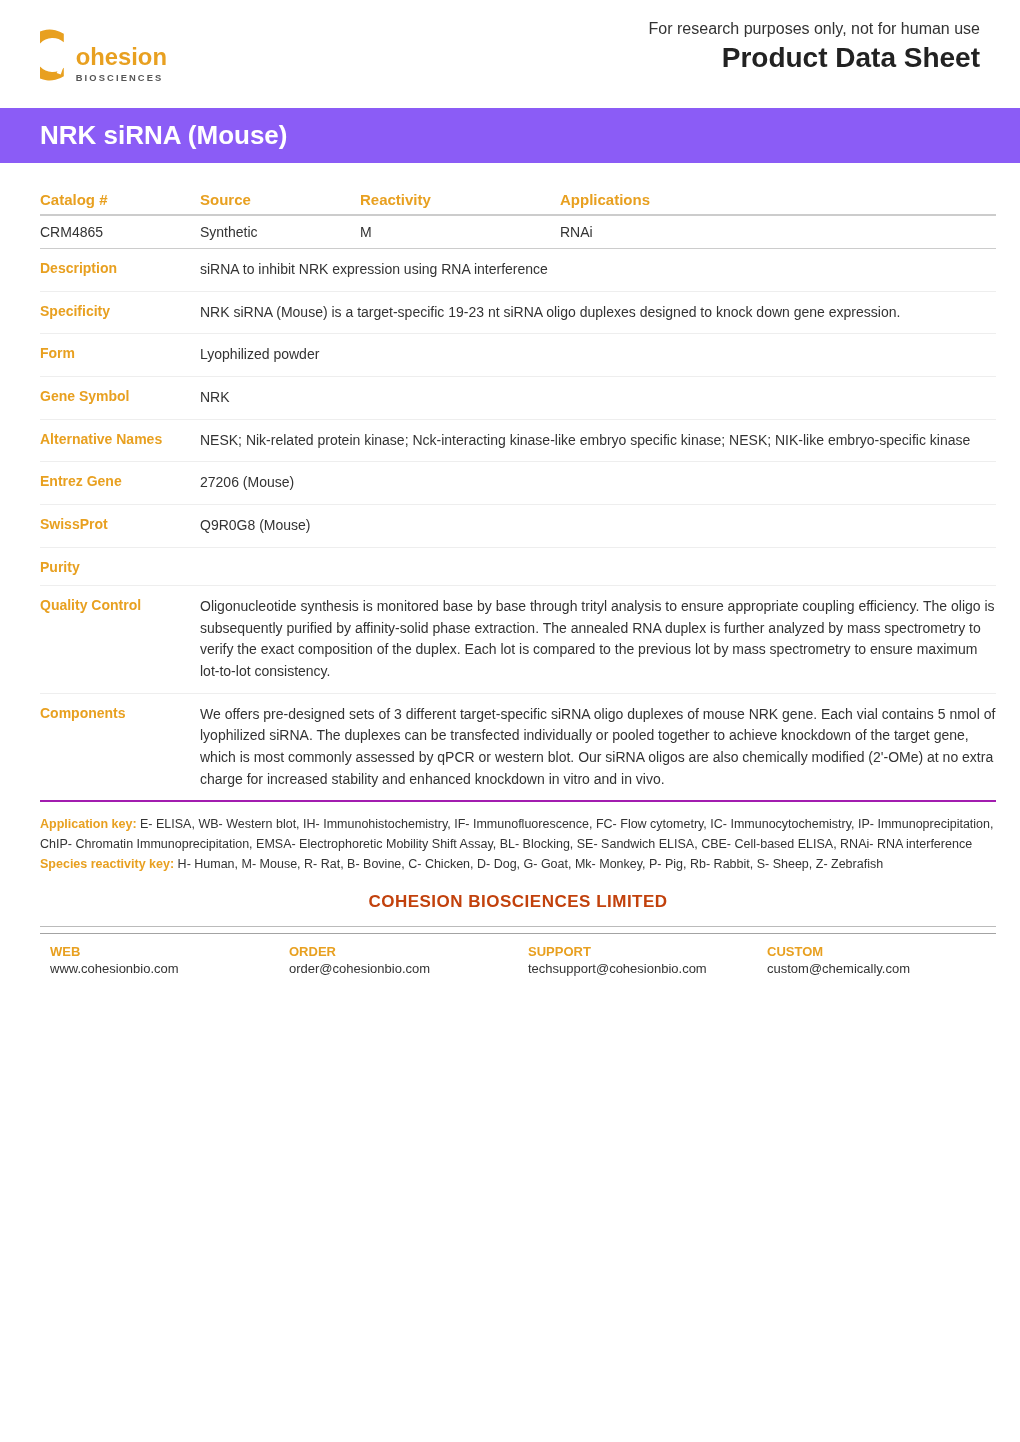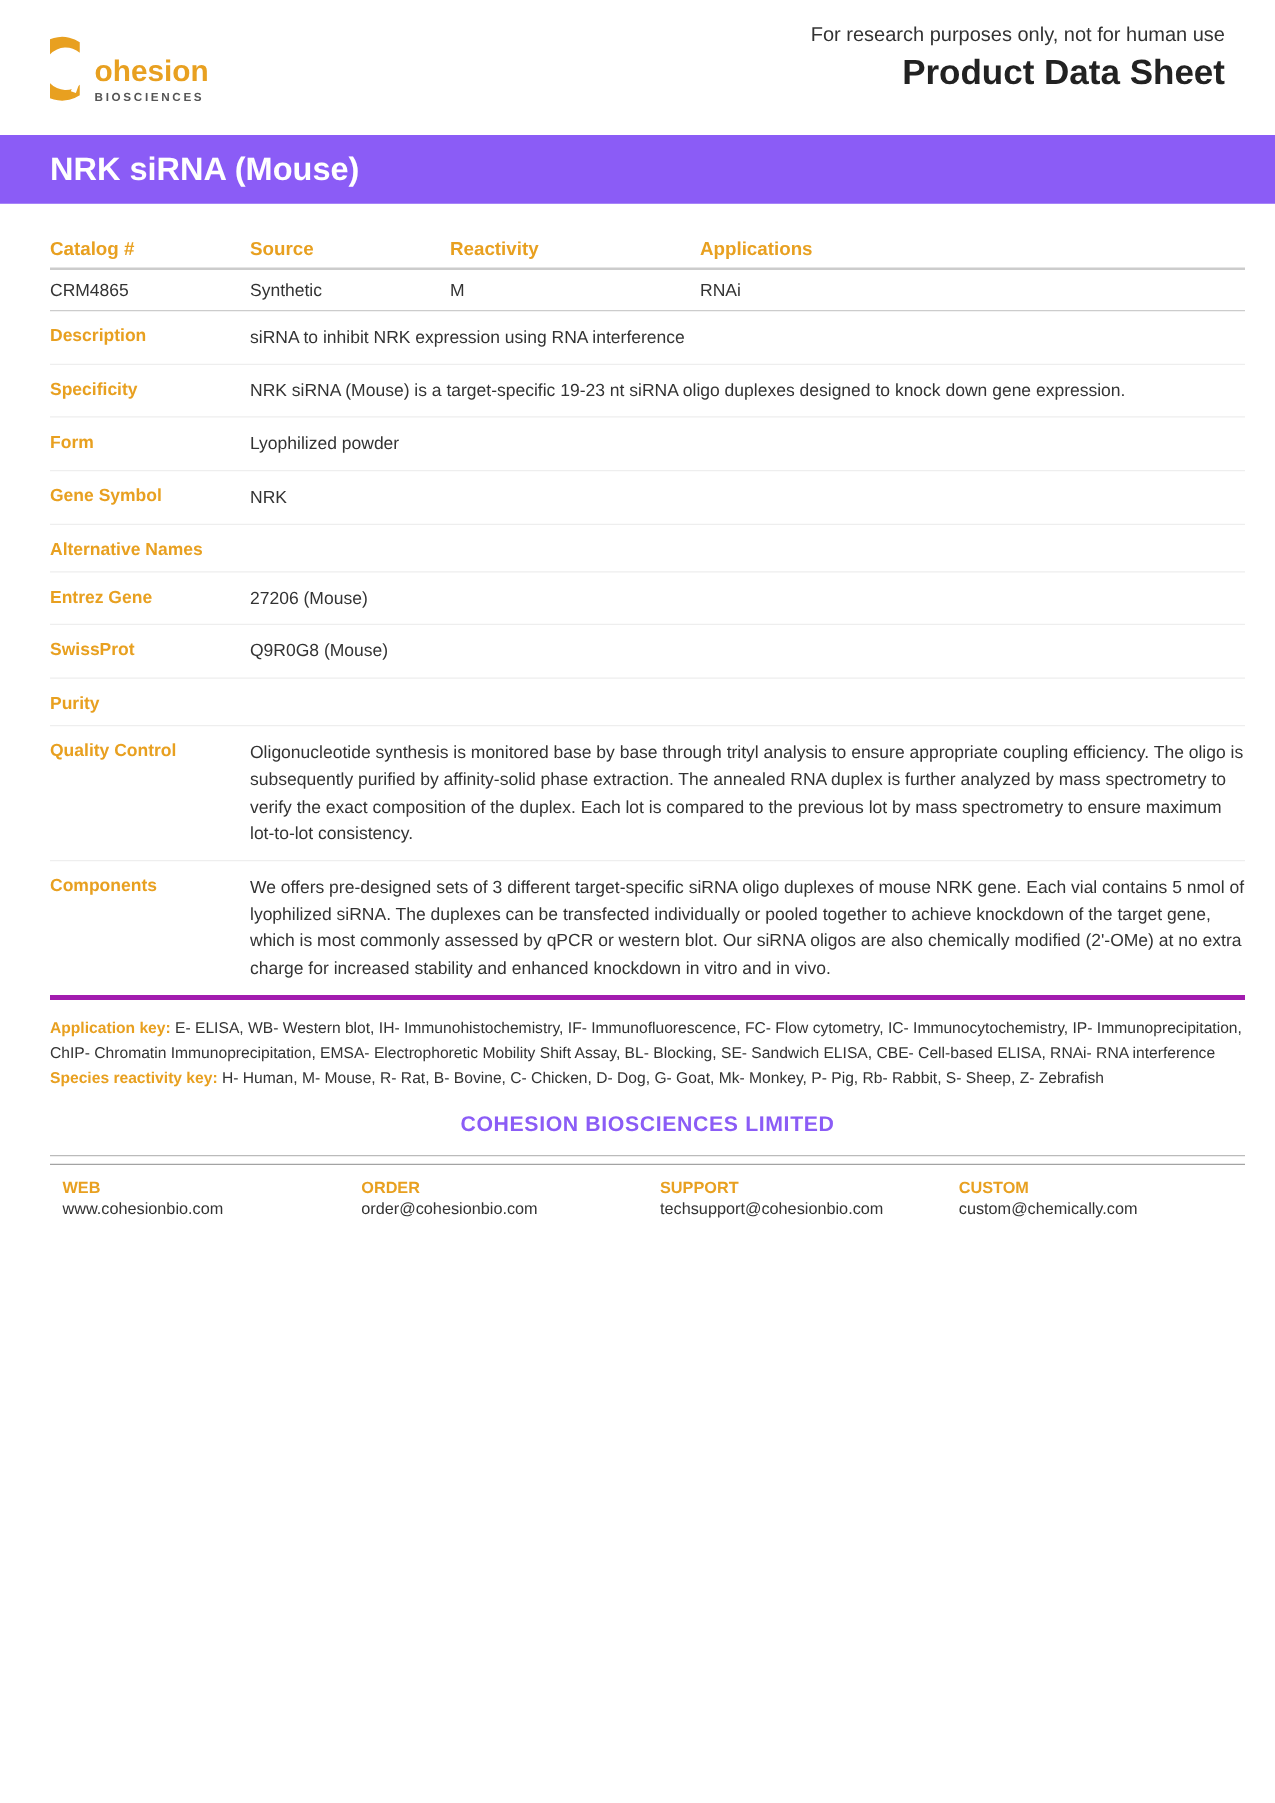--- a/index.html
+++ b/index.html
@@ -80,21 +80,21 @@
       padding: 8px 0;
       align-items: center;
     }
     .table-data-row .cell {
       font-size: 14px;
       color: #333;
     }
 
     
     .info-section {
-      border-bottom: 4px solid #a21caf;
+      border-bottom: 2px solid #a21caf;
     }
     .info-row {
       display: grid;
       grid-template-columns: 160px 1fr;
       padding: 10px 0;
       border-bottom: 1px solid #eee;
       align-items: start;
     }
     .info-row:last-child {
       border-bottom: none;
@@ -125,21 +125,21 @@
 
     
     .footer-company {
       text-align: center;
       margin-top: 18px;
       margin-bottom: 14px;
     }
     .footer-company .company-name {
       font-size: 17px;
       font-weight: bold;
-      color: #8b5cf6;
+      color: #c2410c;
       letter-spacing: 0.5px;
     }
 
     .footer-links {
       display: grid;
       grid-template-columns: 1fr 1fr 1fr 1fr;
       padding: 10px 0 6px 0;
       border-top: 1px solid #a3a3a3;
       margin-top: 4px;
     }
@@ -218,20 +218,21 @@
       <div class="info-row">
         <div class="info-label">Form</div>
         <div class="info-value">Lyophilized powder</div>
       </div>
       <div class="info-row">
         <div class="info-label">Gene Symbol</div>
         <div class="info-value">NRK</div>
       </div>
       <div class="info-row">
         <div class="info-label">Alternative Names</div>
+        <div class="info-value">NESK; Nik-related protein kinase; Nck-interacting kinase-like embryo specific kinase; NESK; NIK-like embryo-specific kinase</div>
       </div>
       <div class="info-row">
         <div class="info-label">Entrez Gene</div>
         <div class="info-value">27206 (Mouse)</div>
       </div>
       <div class="info-row">
         <div class="info-label">SwissProt</div>
         <div class="info-value">Q9R0G8 (Mouse)</div>
       </div>
       <div class="info-row">

